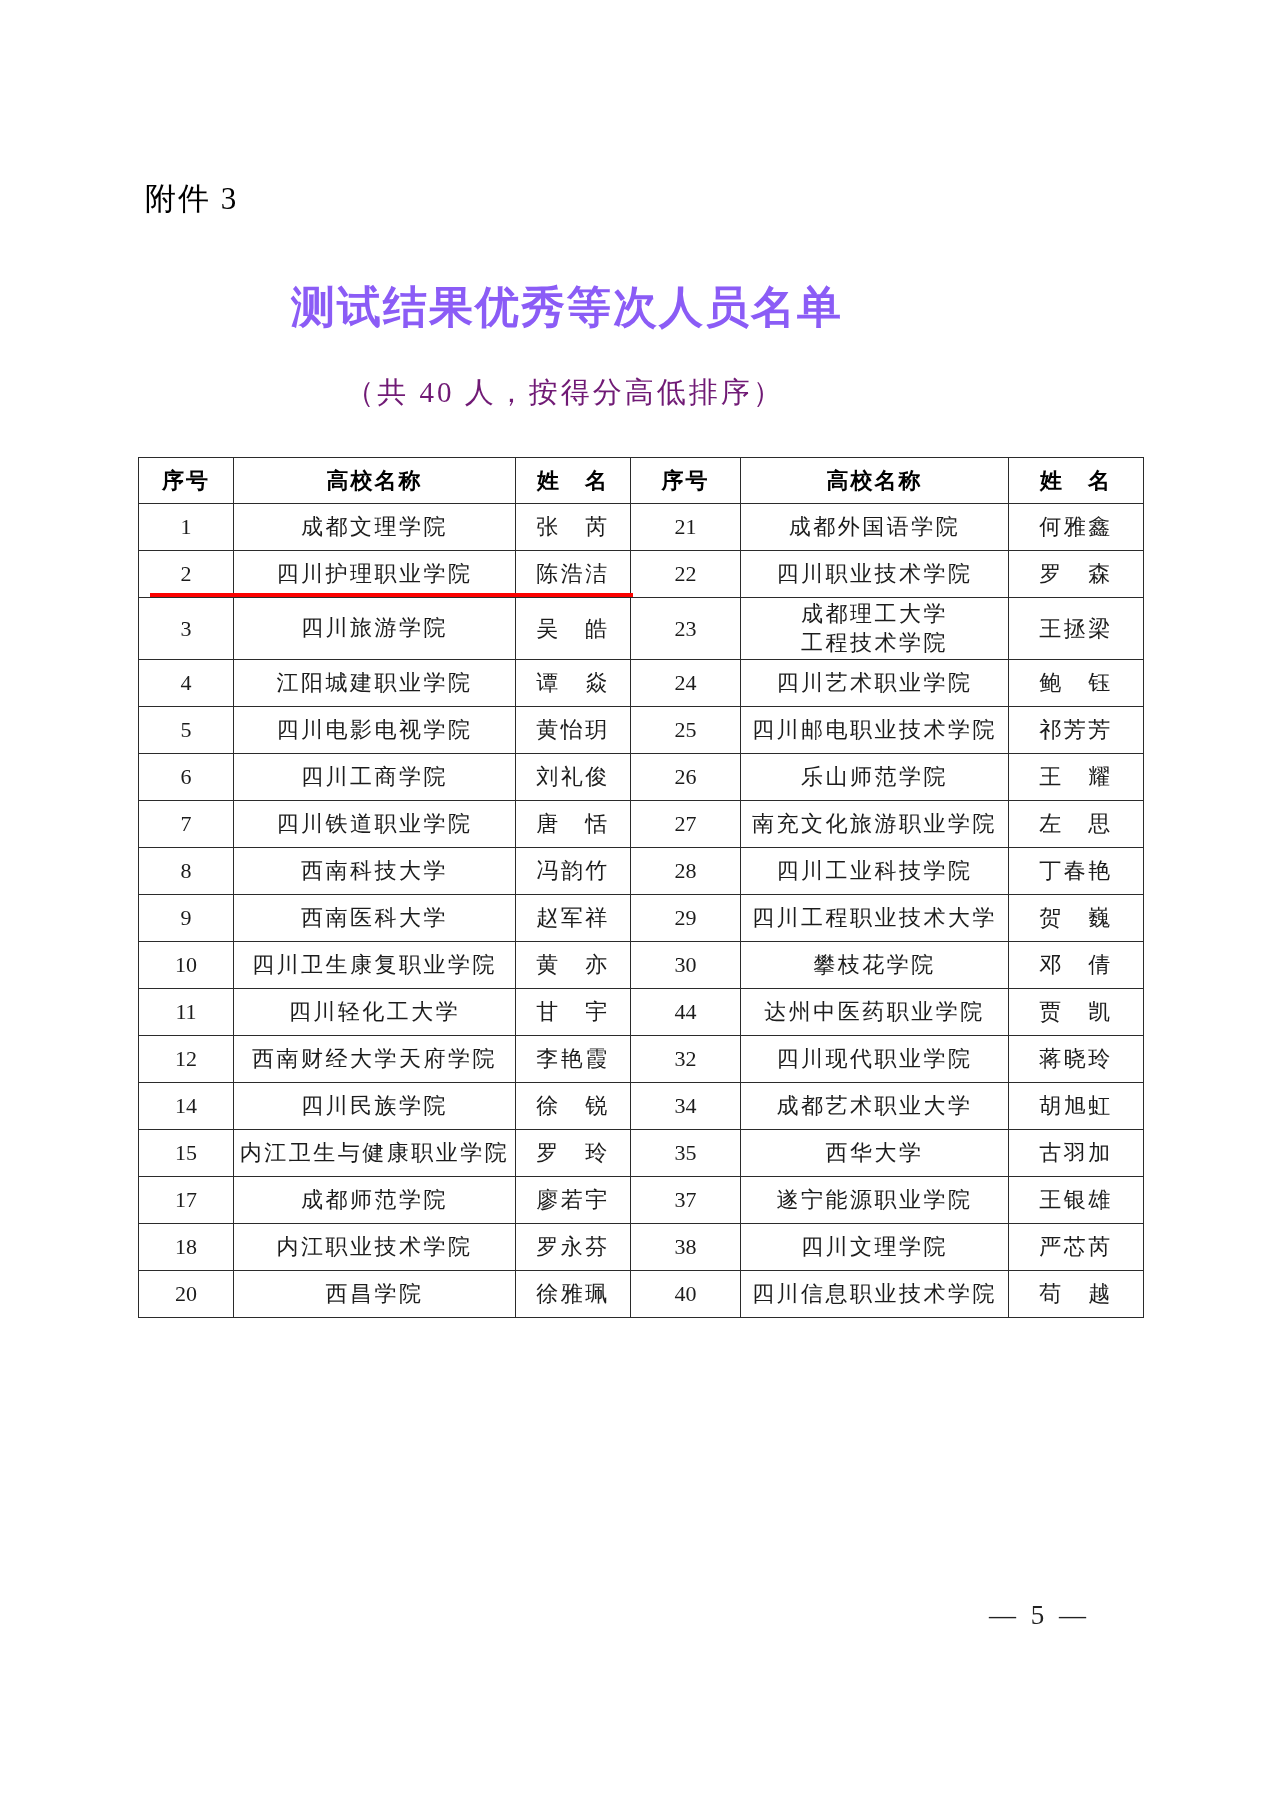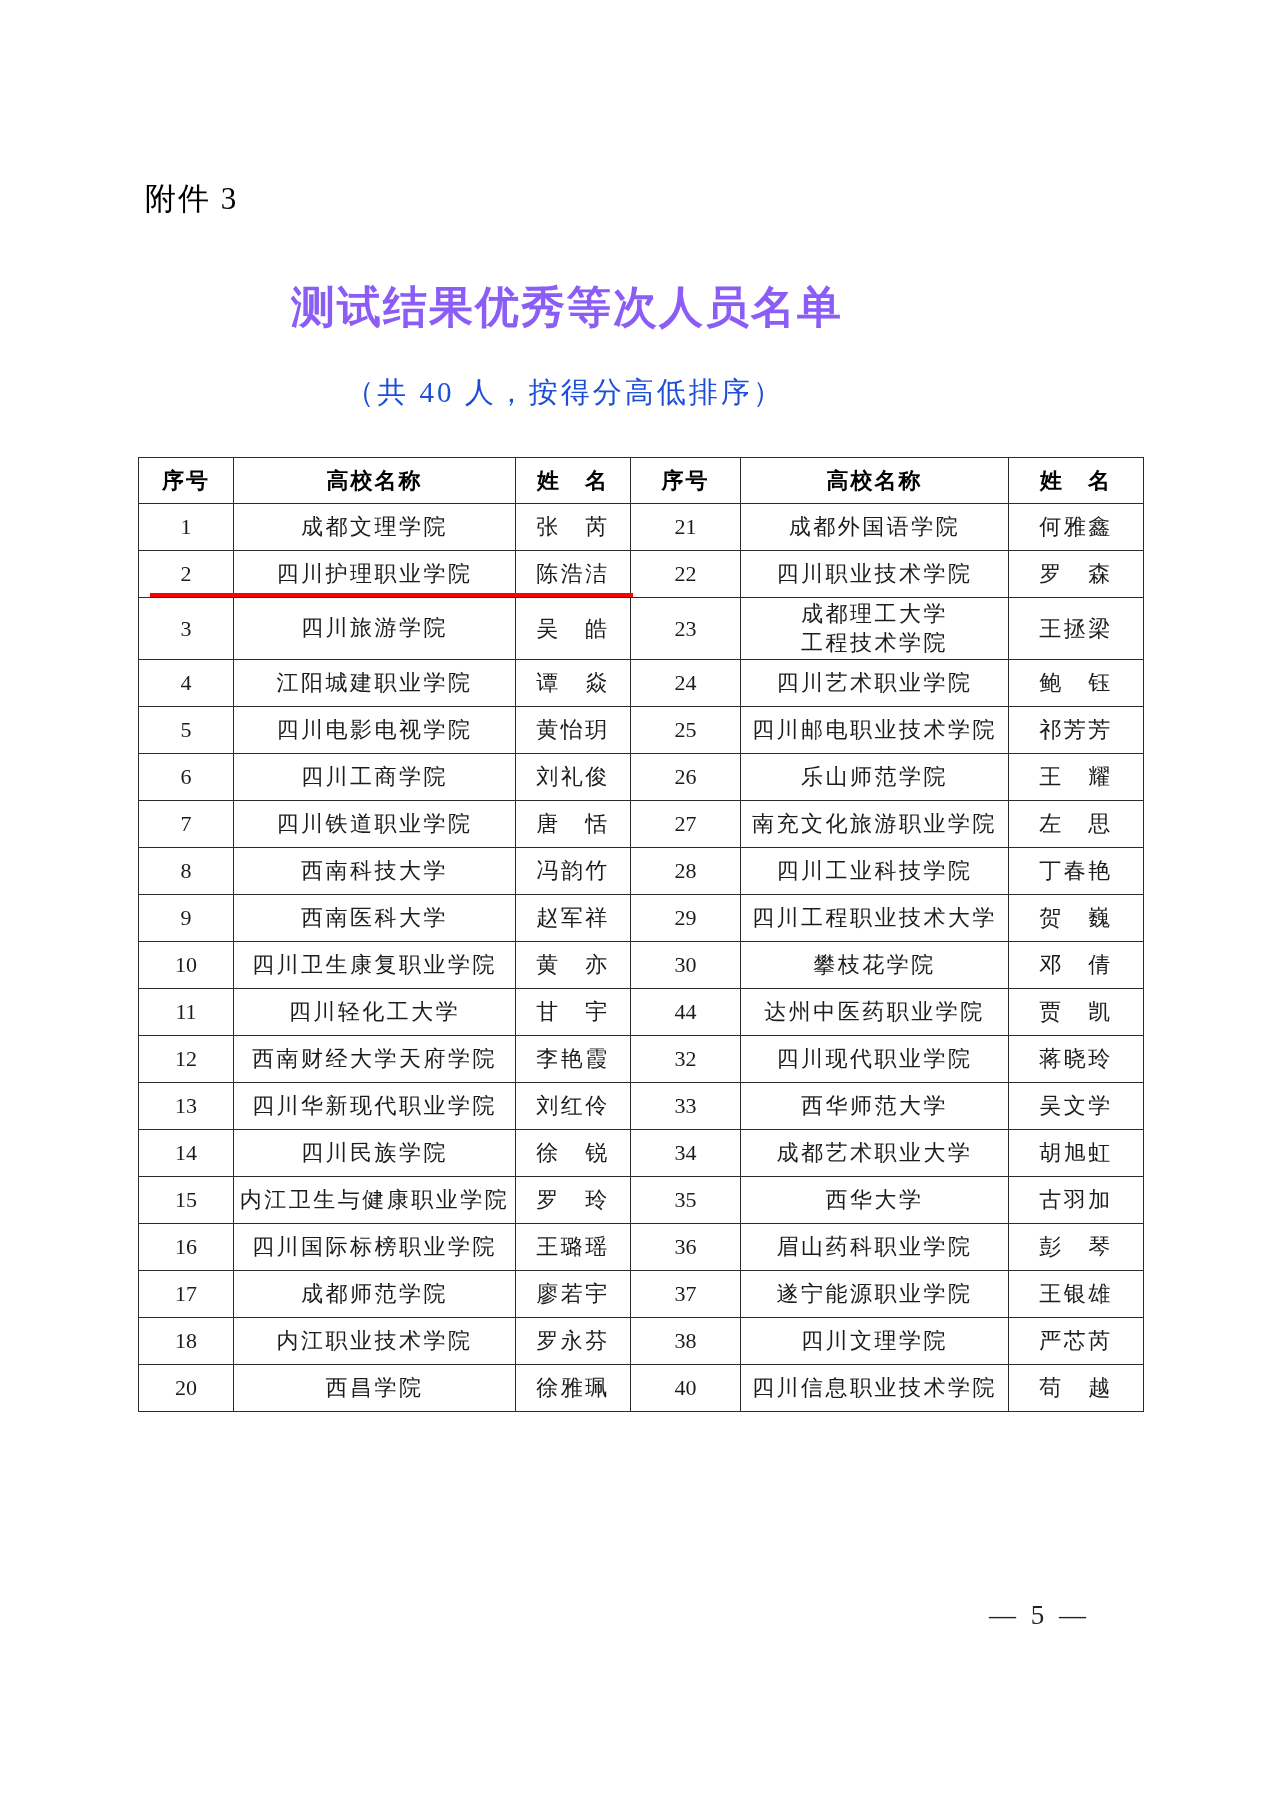--- a/index.html
+++ b/index.html
@@ -34,21 +34,21 @@
     color:#8b5cf6;
   }
   .doc-subtitle{
     position:absolute;
     left:565px;
     top:373px;
     transform:translateX(-50%);
     font-size:29px;
     letter-spacing:3px;
     white-space:nowrap;
-    color:#1d4ed8;
+    color:#701a75;
   }
   table.roster{
     position:absolute;
     left:138px;
     top:457px;
     width:1005px;
     border-collapse:collapse;
     table-layout:fixed;
     font-size:22px;
   }
@@ -210,52 +210,36 @@
         </tr>
         <tr>
           <td class="c-no">12</td>
           <td class="c-school">西南财经大学天府学院</td>
           <td class="c-name">李艳霞</td>
           <td class="c-no">32</td>
           <td class="c-school">四川现代职业学院</td>
           <td class="c-name">蒋晓玲</td>
         </tr>
         <tr>
-          <td class="c-no">13</td>
-          <td class="c-school">四川华新现代职业学院</td>
-          <td class="c-name">刘红伶</td>
-          <td class="c-no">33</td>
-          <td class="c-school">西华师范大学</td>
-          <td class="c-name">吴文学</td>
-        </tr>
-        <tr>
           <td class="c-no">14</td>
           <td class="c-school">四川民族学院</td>
           <td class="c-name">徐　锐</td>
           <td class="c-no">34</td>
           <td class="c-school">成都艺术职业大学</td>
           <td class="c-name">胡旭虹</td>
         </tr>
         <tr>
           <td class="c-no">15</td>
           <td class="c-school">内江卫生与健康职业学院</td>
           <td class="c-name">罗　玲</td>
           <td class="c-no">35</td>
           <td class="c-school">西华大学</td>
           <td class="c-name">古羽加</td>
         </tr>
         <tr>
-          <td class="c-no">16</td>
-          <td class="c-school">四川国际标榜职业学院</td>
-          <td class="c-name">王璐瑶</td>
-          <td class="c-no">36</td>
-          <td class="c-school">眉山药科职业学院</td>
-          <td class="c-name">彭　琴</td>
-        </tr>
-        <tr>
           <td class="c-no">17</td>
           <td class="c-school">成都师范学院</td>
           <td class="c-name">廖若宇</td>
           <td class="c-no">37</td>
           <td class="c-school">遂宁能源职业学院</td>
           <td class="c-name">王银雄</td>
         </tr>
         <tr>
           <td class="c-no">18</td>
           <td class="c-school">内江职业技术学院</td>

